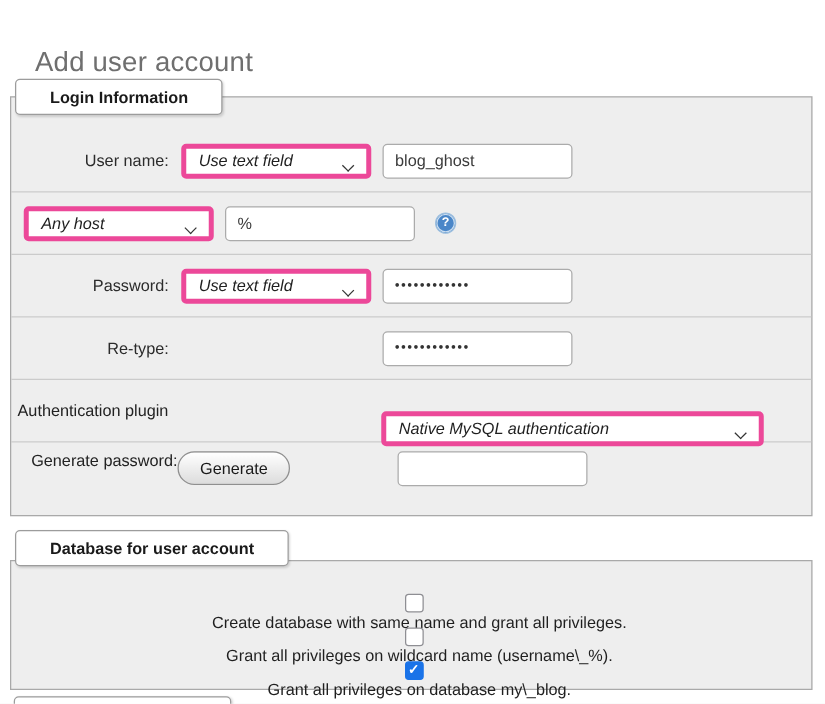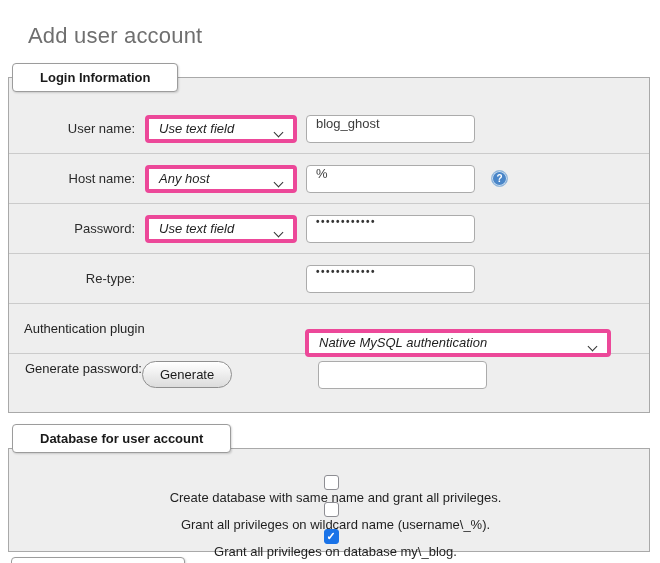--- a/index.html
+++ b/index.html
@@ -2,21 +2,21 @@
 <html><head>
 <meta charset="utf-8">
 <style>
   html,body{margin:0;padding:0;}
   body{
     width:660px;height:563px;position:relative;overflow:hidden;
     background:#ffffff;color:#222;
     font-family:"Liberation Sans",sans-serif;font-size:13px;
   }
   .page-title{
-    position:absolute;left:28px;top:5px;
+    position:absolute;left:28px;top:19px;
     font-size:22px;color:#6f6f6f;font-weight:400;letter-spacing:.2px;
   }
   
   .legend{
     position:absolute;z-index:3;background:#fff;
     border:1px solid #9c9c9c;border-radius:4px;
     padding:6px 27px;font-weight:bold;font-size:13px;color:#1a1a1a;
     box-shadow:1px 1px 2px rgba(0,0,0,.15);
     white-space:nowrap;
   }
@@ -46,40 +46,40 @@
     background:#fff;border:4px solid #ec4899;border-radius:4px;
     display:flex;align-items:center;padding:0 24px 0 10px;
     color:#1f1f1f;cursor:default;font-style:italic;
   }
   .select .chev{
     position:absolute;right:11px;top:10px;width:6px;height:6px;
     border-right:1.6px solid #333;border-bottom:1.6px solid #333;
     transform:rotate(45deg);
   }
   .tinput{
-    flex:none;margin-left:9px;width:169px;height:28px;box-sizing:border-box;
+    flex:none;margin-left:9px;width:152px;height:28px;box-sizing:border-box;
     background:#fff;border:1px solid #ababab;border-radius:4px;
-    display:flex;align-items:flex-start;padding:0 9px;color:#3c3c3c;
+    display:flex;align-items:center;padding:0 9px;color:#3c3c3c;
   }
   .tinput.pwd{font-size:10px;letter-spacing:1.5px;color:#333;font-weight:bold;}
   
   .help-icon{
     flex:none;margin-left:16px;width:15px;height:15px;border-radius:50%;
     background:#4a86c8;border:1px solid #9cbede;
     box-shadow:0 0 0 1px #c9dcef inset;
     color:#fff;font-size:10px;font-weight:bold;line-height:15px;text-align:center;
   }
   
   .strength-wrap{display:flex;align-items:center;margin-left:5px;}
   .strength-meter{
     width:62px;height:13px;border-radius:7px;
     background:#28a155;border:1px solid #1d8c46;box-sizing:border-box;
   }
   
-  .row-5 .lbl-wide{width:296px;text-align:left;padding-left:15px;box-sizing:border-box;flex:none;}
+  .row-5 .lbl-wide{width:296px;text-align:left;padding-left:5px;box-sizing:border-box;flex:none;}
   .select.wide{width:306px;margin-left:0;margin-top:28px;}
   
   .row-6 .lbl-gen{width:133px;padding-left:8px;box-sizing:border-box;flex:none;text-align:right;}
   .gen-btn{
     flex:none;height:27px;padding:0 17px;border-radius:14px;
     background:linear-gradient(#ffffff,#dcdcdc);
     border:1px solid #8f8f8f;color:#1a1a1a;font-size:13px;
     display:flex;align-items:center;cursor:default;
   }
   .row-6 .tinput{margin-left:86px;}
@@ -109,21 +109,20 @@
     <div class="select">
       <span>Use text field</span>
       <span class="chev"></span>
     </div>
     <div class="tinput">
       <span>blog_ghost</span>
     </div>
   </div>
 
   <div class="row row-2">
-    <span class="lbl">Host name:</span>
     <div class="select">
       <span>Any host</span>
       <span class="chev"></span>
     </div>
     <div class="tinput">
       <span>%</span>
     </div>
     <span class="help-icon">?</span>
   </div>
 

